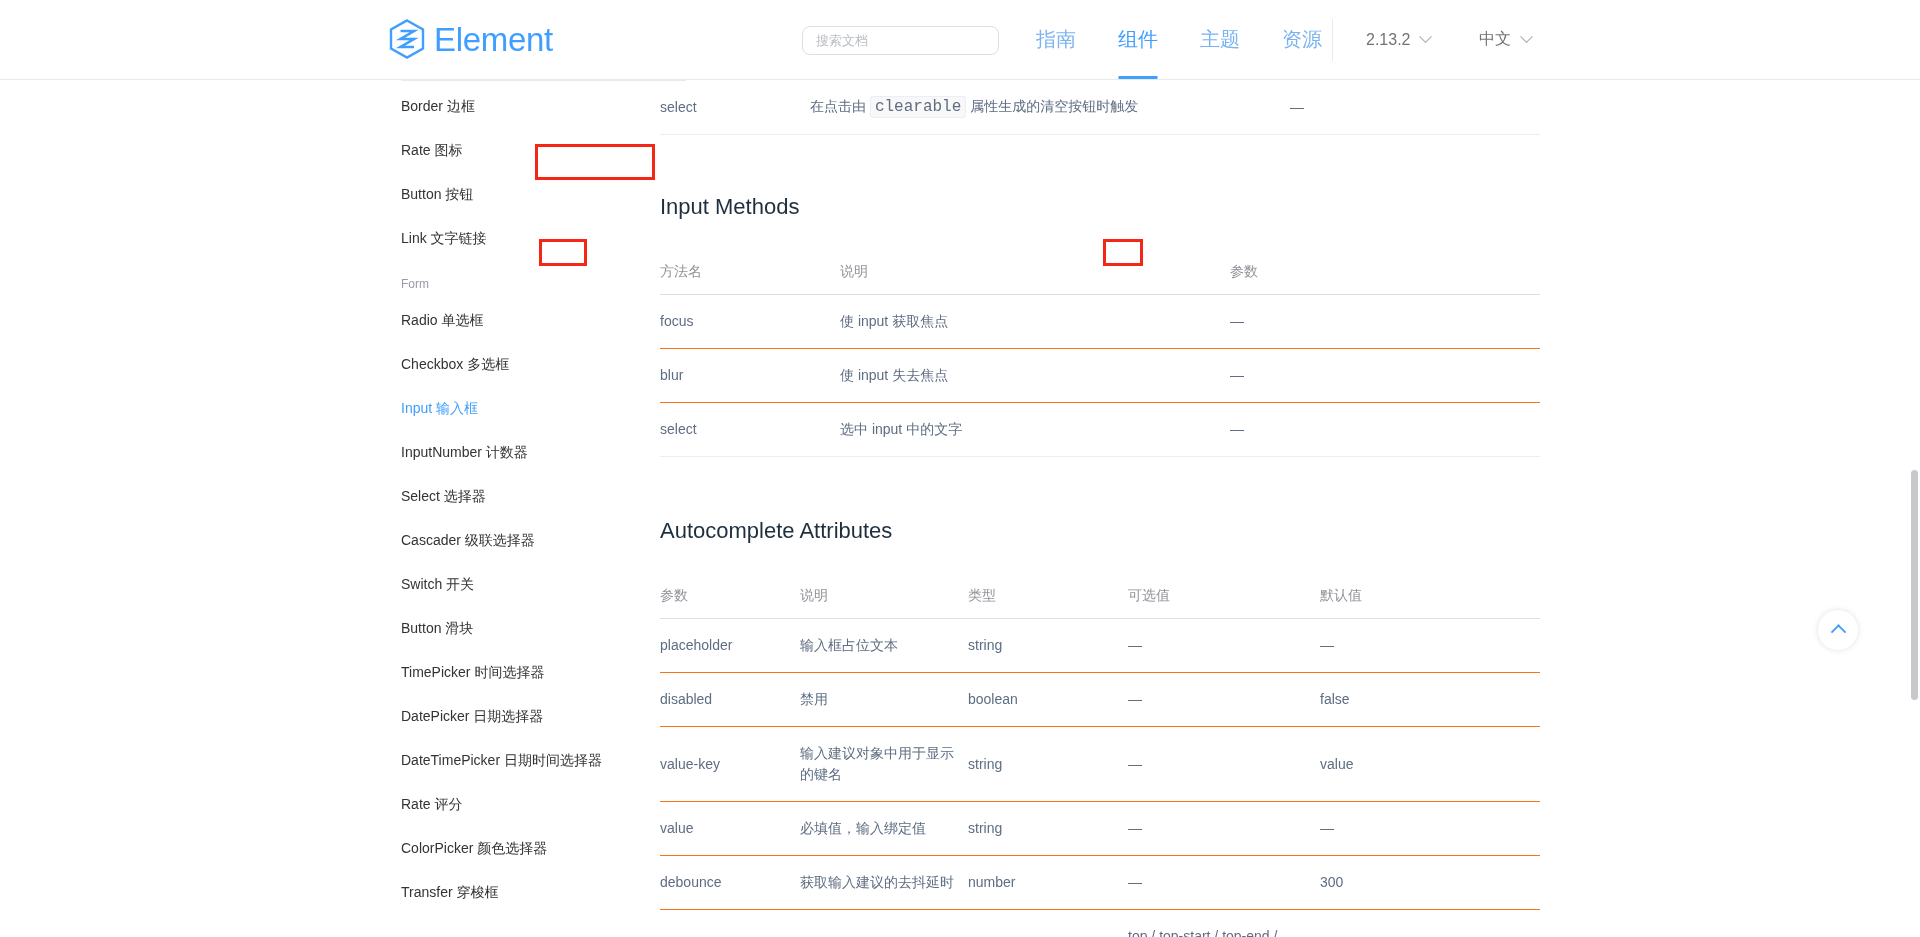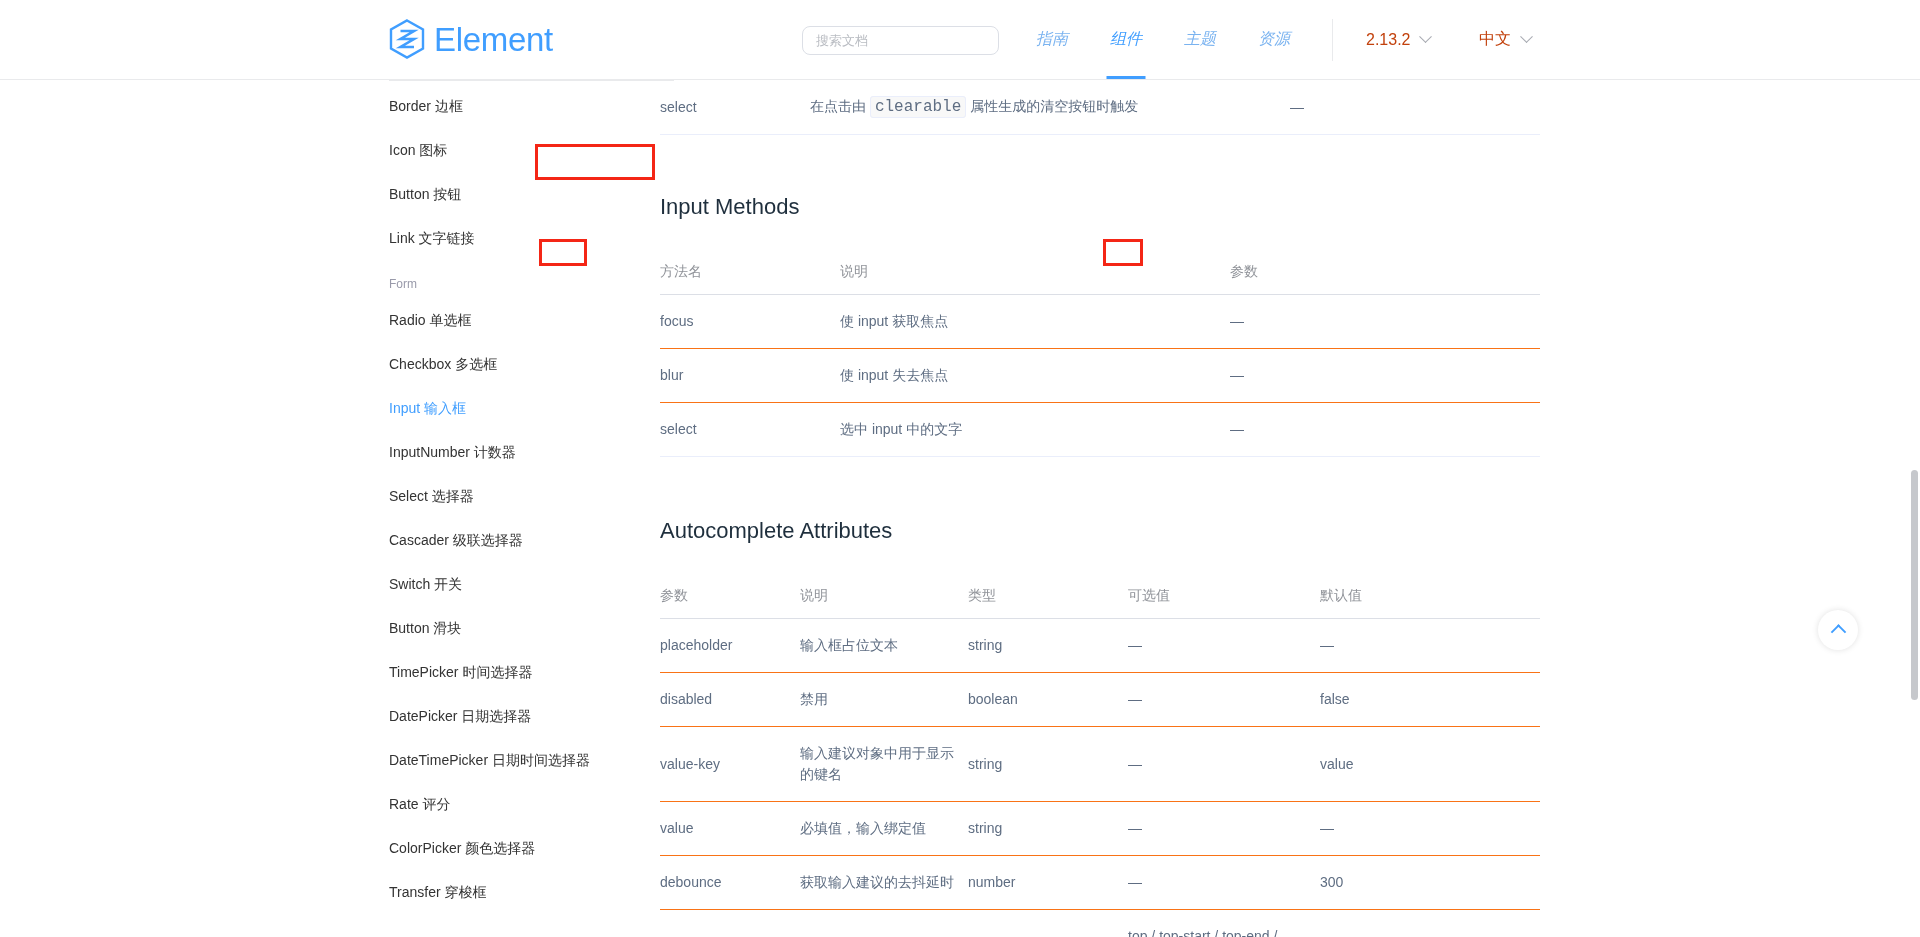--- a/index.html
+++ b/index.html
@@ -46,54 +46,53 @@
     font-size:13px; color:#606266; width:100%;
     font-family:"Liberation Sans", sans-serif;
   }
   .search-box input::placeholder { color:#b9bcc2; }
 
   .nav { position:absolute; left:1015px; top:0; height:79px; display:flex; }
   .nav-item {
     position:relative;
     height:79px;
     display:flex; align-items:center; justify-content:center;
-    font-size:16px; color:#7ab3f0;
+    font-size:20px; color:#7ab3f0;
     padding:0 21px;
     cursor:pointer;
     white-space:nowrap;
-    font-style:italic;
   }
   .nav-item.active { color:#409eff; }
   .nav-item.active::after {
     content:''; position:absolute; left:50%; transform:translateX(-50%);
     bottom:0; width:39px; height:3px; background:#409eff;
   }
 
   .divider-v {
     position:absolute; left:1332px; top:19px;
     width:1px; height:42px; background:#e9eaec;
   }
   .dropdown {
     position:absolute; top:0; height:79px;
     display:flex; align-items:center; gap:9px;
-    font-size:16px; color:#c2410c;
+    font-size:16px; color:#737373;
     cursor:pointer;
   }
   .dropdown.version { left:1366px; }
   .dropdown.lang    { left:1479px; }
   .caret {
     display:inline-block; width:9px; height:9px;
     border-right:1.4px solid #a8abb2; border-bottom:1.4px solid #a8abb2;
     transform:rotate(45deg) translate(-2px,-2px);
     margin-left:2px;
   }
 
   
   .sidebar {
-    position:absolute; left:0; top:80px; width:530px; height:857px;
+    position:absolute; left:12px; top:80px; width:530px; height:857px;
     background:#fff;
   }
   .side-top-rule {
     position:absolute; left:389px; top:0; width:285px; height:1px;
     background:#e9eaec;
   }
   .side-list { position:absolute; left:389px; top:0; width:300px; }
   .side-item {
     font-size:14px; color:#333;
     line-height:16px;
@@ -208,21 +207,21 @@
   <div class="dropdown lang">
     <span>中文</span>
     <span class="caret"></span>
   </div>
 </div>
 
 <aside class="sidebar">
   <div class="side-top-rule"></div>
   <div class="side-list">
     <div class="side-item">Border 边框</div>
-    <div class="side-item">Icon 图标</div>
+    <div class="side-item">Rate 图标</div>
     <div class="side-item">Button 按钮</div>
     <div class="side-item">Link 文字链接</div>
     <div class="side-group">Form</div>
     <div class="side-item">Radio 单选框</div>
     <div class="side-item">Checkbox 多选框</div>
     <div class="side-item active">Input 输入框</div>
     <div class="side-item">InputNumber 计数器</div>
     <div class="side-item">Select 选择器</div>
     <div class="side-item">Cascader 级联选择器</div>
     <div class="side-item">Switch 开关</div>

